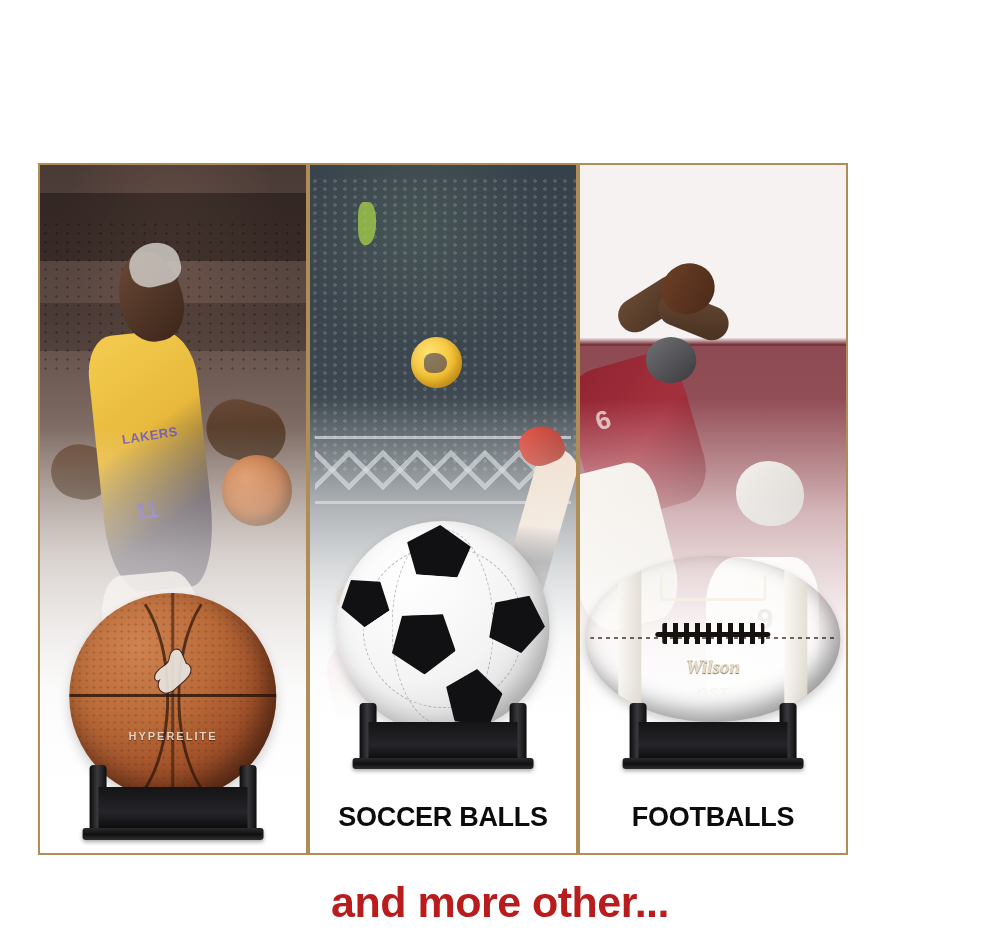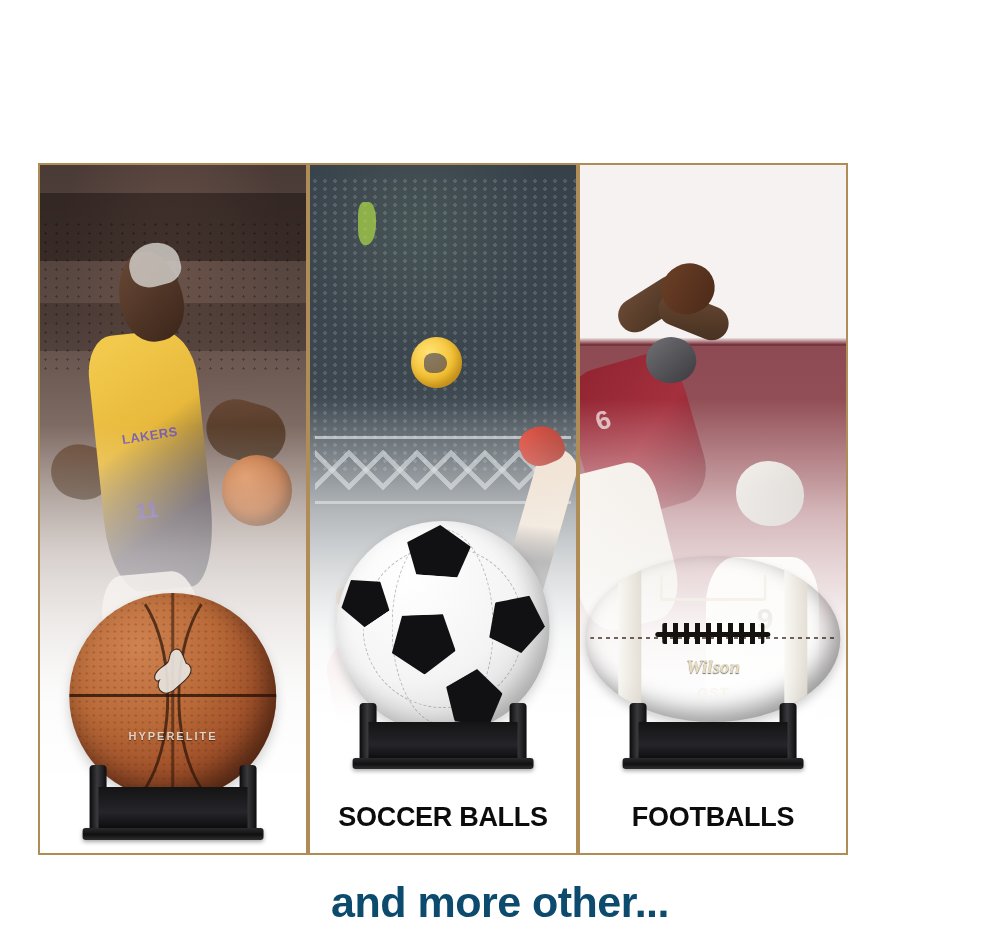--- a/index.html
+++ b/index.html
@@ -550,21 +550,21 @@
   .footer {
     position: absolute;
     left: 0; top: 863px;
     width: 1000px;
     height: 78px;
     display: flex;
     align-items: center;
     justify-content: center;
   }
   .footer-text {
-    color: #0c4a6e;
+    color: #b91c1c;
     font-family: "Liberation Sans Narrow", "Liberation Sans", sans-serif;
     font-weight: bold;
     font-size: 43px;
     letter-spacing: -0.5px;
     white-space: nowrap;
     text-align: right;
   }
 </style>
 </head>
 <body>

